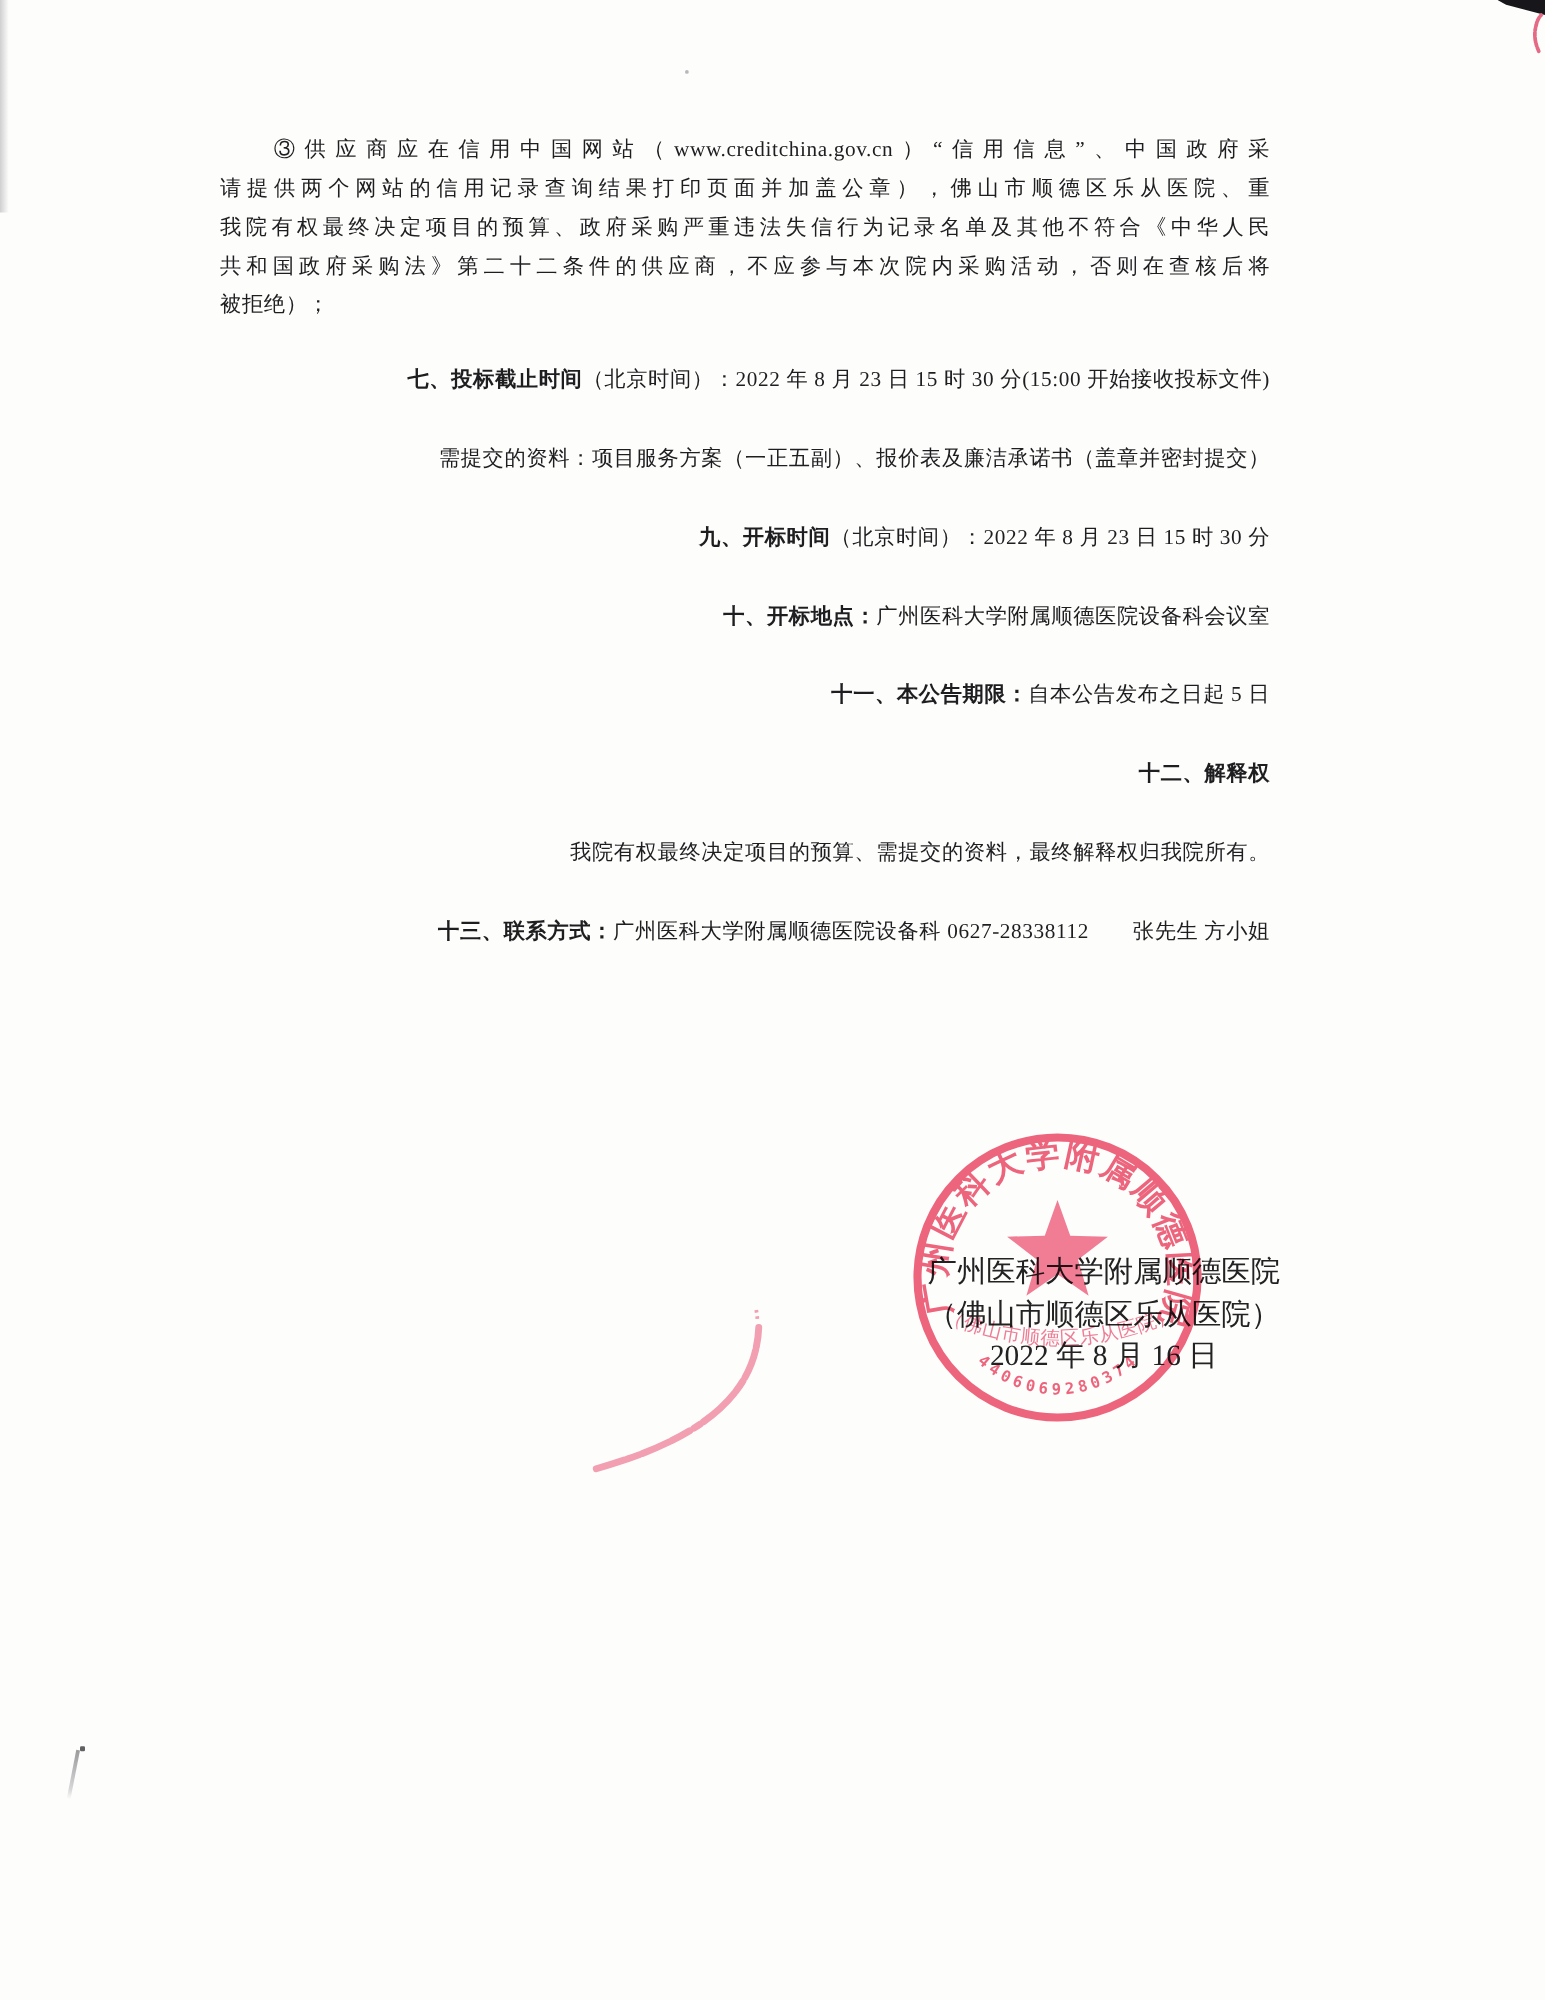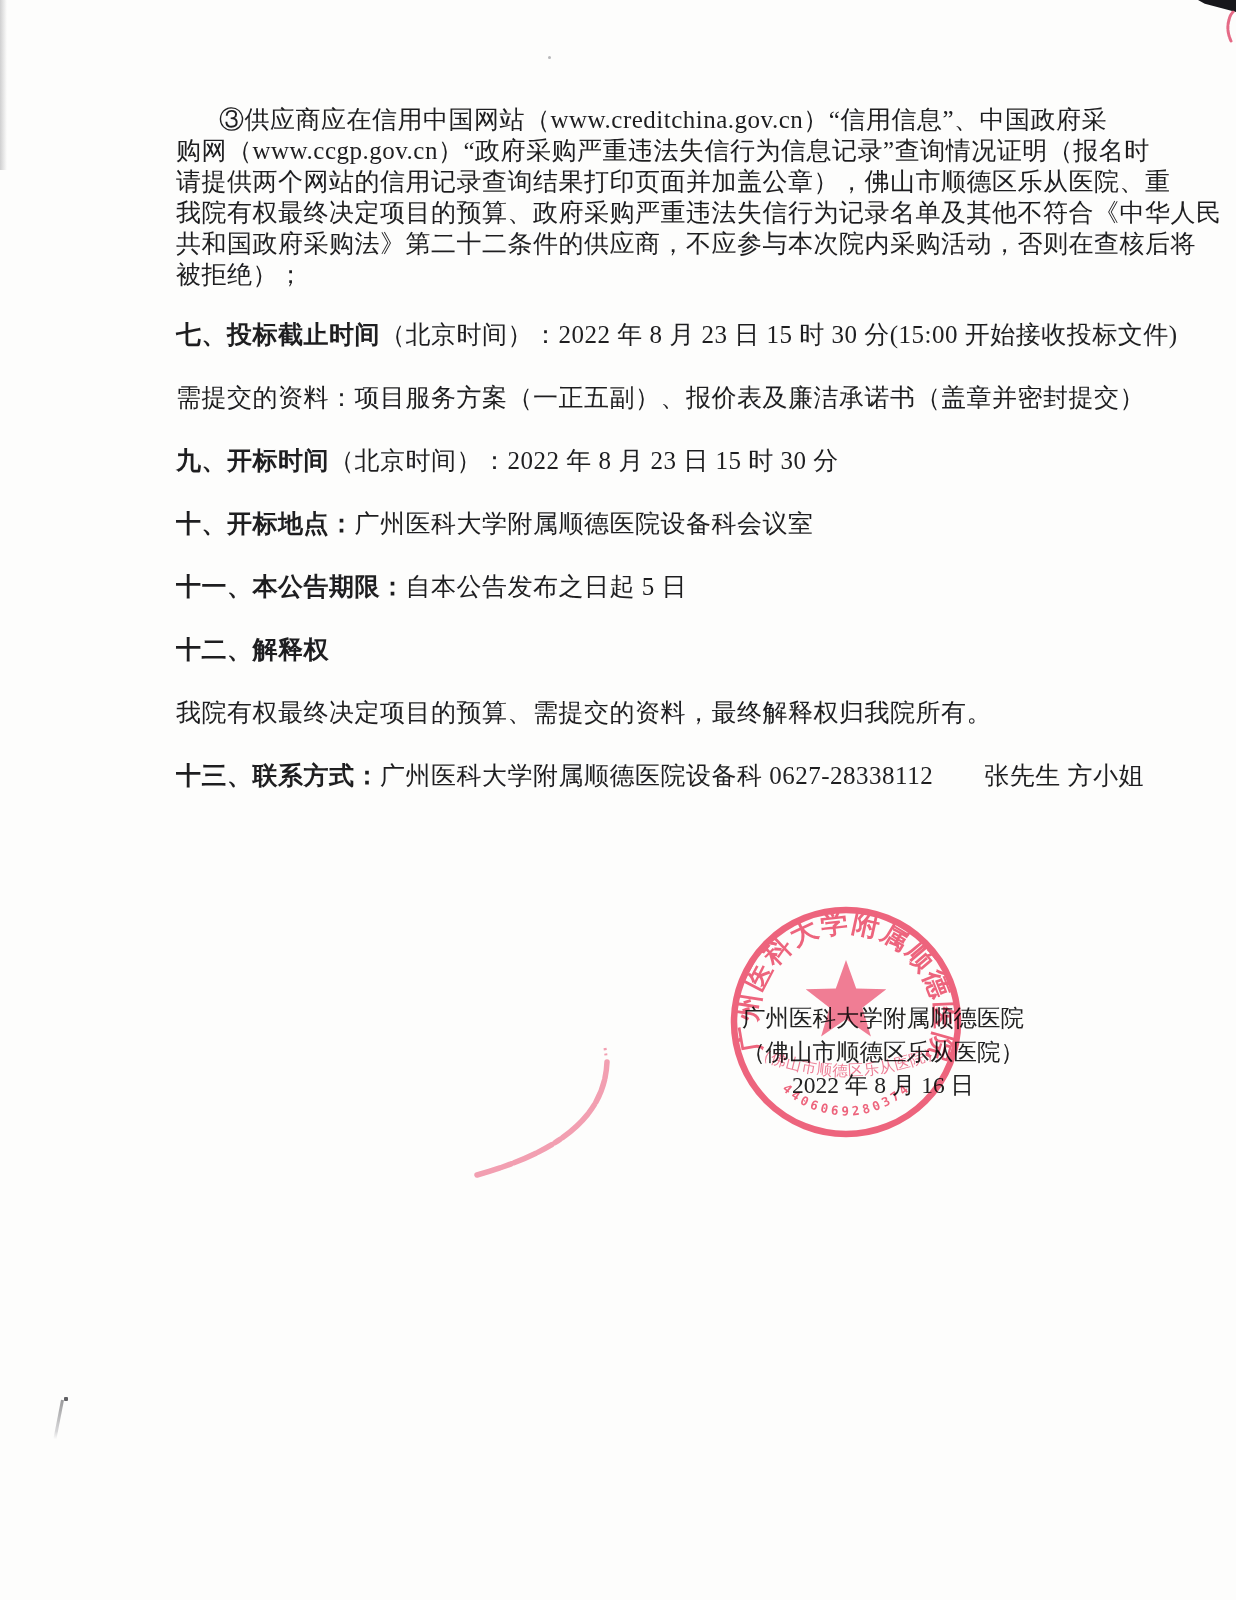--- a/index.html
+++ b/index.html
@@ -6,29 +6,29 @@
   .page{
     position:relative;
     width:1236px;height:1600px;
     background:#fdfdfc;
     overflow:hidden;
     font-family:"Liberation Serif","DejaVu Serif",serif;
     color:#1e1e20;
   }
   .content{
     position:absolute;left:176px;top:104px;width:840px;
-    font-size:25px;letter-spacing:.5px;
+    font-size:17px;letter-spacing:.5px;
   }
   .para-line{
     line-height:31px;height:31px;white-space:nowrap;
     text-align:justify;text-align-last:justify;
   }
   .para-line.indent{padding-left:43px;}
   .para-line.last{text-align-last:left;}
-  .sec{line-height:31px;margin-top:32px;white-space:nowrap;}
+  .sec{line-height:31px;margin-top:32px;white-space:nowrap;text-align:right;}
   .sec.first{margin-top:29px;}
   .sec b{font-weight:bold;letter-spacing:.5px;}
   .signature{
     position:absolute;left:715px;top:1002px;width:336px;
     text-align:center;font-size:23.5px;line-height:33.5px;
     color:#222;
   }
   .sig-line{white-space:nowrap;}
   .stamp-svg{
     position:absolute;left:727px;top:903px;width:238px;height:238px;
@@ -73,21 +73,20 @@
   <div class="corner-black"></div>
 
   <svg class="corner-red" viewBox="0 0 20 34">
     <path d="M 13 31 Q 8 20 11 10 Q 12 5 15 2" fill="none" stroke="#e56a86" stroke-width="3" stroke-dasharray="3 1.5 2 1 4 1" stroke-linecap="round"></path>
   </svg>
 
   <div class="speck"></div>
 
   <div class="content">
     <div class="para-line indent">③供应商应在信用中国网站（www.creditchina.gov.cn）“信用信息”、中国政府采</div>
-    <div class="para-line">购网（www.ccgp.gov.cn）“政府采购严重违法失信行为信息记录”查询情况证明（报名时</div>
     <div class="para-line">请提供两个网站的信用记录查询结果打印页面并加盖公章），佛山市顺德区乐从医院、重</div>
     <div class="para-line">我院有权最终决定项目的预算、政府采购严重违法失信行为记录名单及其他不符合《中华人民</div>
     <div class="para-line">共和国政府采购法》第二十二条件的供应商，不应参与本次院内采购活动，否则在查核后将</div>
     <div class="para-line last">被拒绝）；</div>
 
     <div class="sec first"><b>七、投标截止时间</b><span>（北京时间）：2022 年 8 月 23 日 15 时 30 分(15:00 开始接收投标文件)</span></div>
     <div class="sec"><b></b><span>需提交的资料：项目服务方案（一正五副）、报价表及廉洁承诺书（盖章并密封提交）</span></div>
     <div class="sec"><b>九、开标时间</b><span>（北京时间）：2022 年 8 月 23 日 15 时 30 分</span></div>
     <div class="sec"><b>十、开标地点：</b><span>广州医科大学附属顺德医院设备科会议室</span></div>
     <div class="sec"><b>十一、本公告期限：</b><span>自本公告发布之日起 5 日</span></div>

